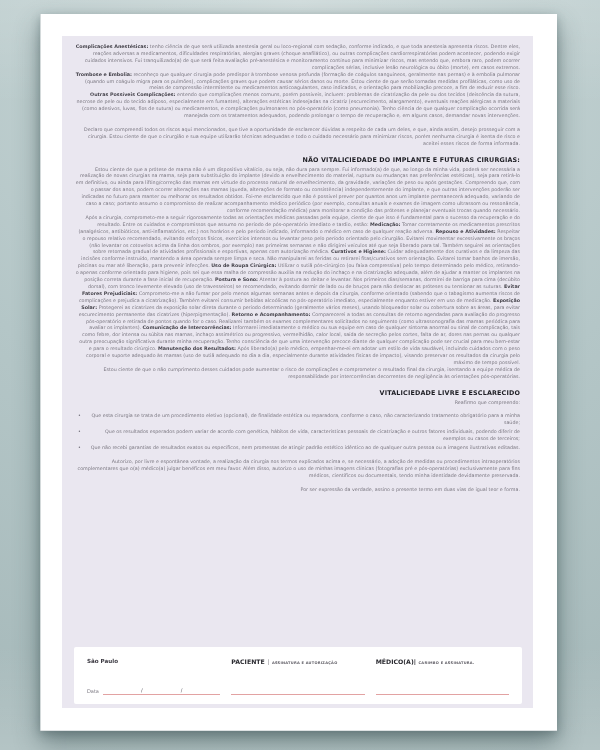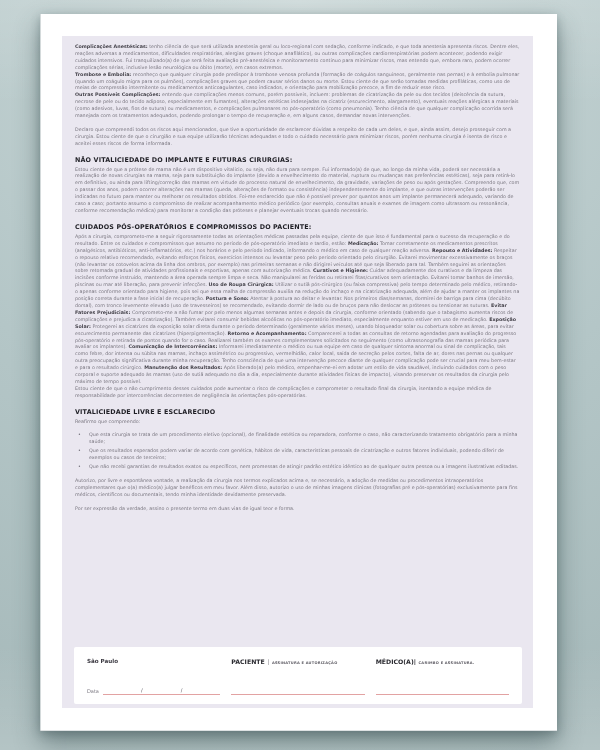--- a/index.html
+++ b/index.html
@@ -25,21 +25,21 @@
   .content{
     position:absolute;left:22px;top:22px;width:471px;height:672px;
     background:var(--content-bg,#eae7f0);
     display:flex;flex-direction:column;box-sizing:border-box;
   }
   .blocks{
     flex:1 1 auto;overflow:hidden;
     padding:8px 13px 3px 13px;
     font-size:4.8px;line-height:6.9px;
     color:var(--body-text,#7a7780);
-    text-align:left;
+    text-align:right;
   }
   .para{margin:6.9px 0 0 0;}
   .para.tight{margin:0;}
   .para b{font-weight:bold;color:var(--label-text,#46444c);}
   .doc-heading{
     margin:8px 0 3px 0;
     font-size:6.4px;line-height:8px;font-weight:bold;
     color:var(--heading-text,#1f1f25);letter-spacing:.15px;
   }
   .bullets{margin:6.9px 0 0 3px;}
@@ -75,21 +75,20 @@
   <div class="paper">
     <div class="content">
 
       <div class="blocks">
           <p class="para tight"><b>Complicações Anestésicas:</b> tenho ciência de que será utilizada anestesia geral ou loco-regional com sedação, conforme indicado, e que toda anestesia apresenta riscos. Dentre eles, reações adversas a medicamentos, dificuldades respiratórias, alergias graves (choque anafilático), ou outras complicações cardiorrespiratórias podem acontecer, podendo exigir cuidados intensivos. Fui tranquilizado(a) de que será feita avaliação pré-anestésica e monitoramento contínuo para minimizar riscos, mas entendo que, embora raro, podem ocorrer complicações sérias, inclusive lesão neurológica ou óbito (morte), em casos extremos.</p>
           <p class="para tight"><b>Trombose e Embolia:</b> reconheço que qualquer cirurgia pode predispor à trombose venosa profunda (formação de coágulos sanguíneos, geralmente nas pernas) e à embolia pulmonar (quando um coágulo migra para os pulmões), complicações graves que podem causar sérios danos ou morte. Estou ciente de que serão tomadas medidas profiláticas, como uso de meias de compressão intermitente ou medicamentos anticoagulantes, caso indicados, e orientação para mobilização precoce, a fim de reduzir esse risco.</p>
           <p class="para tight"><b>Outras Possíveis Complicações:</b> entendo que complicações menos comuns, porém possíveis, incluem: problemas de cicatrização da pele ou dos tecidos (deiscência da sutura, necrose de pele ou do tecido adiposo, especialmente em fumantes), alterações estéticas indesejadas na cicatriz (escurecimento, alargamento), eventuais reações alérgicas a materiais (como adesivos, luvas, fios de sutura) ou medicamentos, e complicações pulmonares no pós-operatório (como pneumonia). Tenho ciência de que qualquer complicação ocorrida será manejada com os tratamentos adequados, podendo prolongar o tempo de recuperação e, em alguns casos, demandar novas intervenções.</p>
           <p class="para">Declaro que compreendi todos os riscos aqui mencionados, que tive a oportunidade de esclarecer dúvidas a respeito de cada um deles, e que, ainda assim, desejo prosseguir com a cirurgia. Estou ciente de que o cirurgião e sua equipe utilizarão técnicas adequadas e todo o cuidado necessário para minimizar riscos, porém nenhuma cirurgia é isenta de risco e aceitei esses riscos de forma informada.</p>
           <div class="doc-heading">NÃO VITALICIEDADE DO IMPLANTE E FUTURAS CIRURGIAS:</div>
           <p class="para tight">Estou ciente de que a prótese de mama não é um dispositivo vitalício, ou seja, não dura para sempre. Fui informado(a) de que, ao longo da minha vida, poderá ser necessária a realização de novas cirurgias na mama, seja para substituição do implante (devido a envelhecimento do material, ruptura ou mudanças nas preferências estéticas), seja para retirá-lo em definitivo, ou ainda para lifting/correção das mamas em virtude do processo natural de envelhecimento, da gravidade, variações de peso ou após gestações. Compreendo que, com o passar dos anos, podem ocorrer alterações nas mamas (queda, alterações de formato ou consistência) independentemente do implante, e que outras intervenções poderão ser indicadas no futuro para manter ou melhorar os resultados obtidos. Foi-me esclarecido que não é possível prever por quantos anos um implante permanecerá adequado, variando de caso a caso; portanto assumo o compromisso de realizar acompanhamento médico periódico (por exemplo, consultas anuais e exames de imagem como ultrassom ou ressonância, conforme recomendação médica) para monitorar a condição das próteses e planejar eventuais trocas quando necessário.</p>
-          <div class="doc-heading">CUIDADOS PÓS-OPERATÓRIOS E COMPROMISSOS DO PACIENTE:</div>
           <p class="para tight">Após a cirurgia, comprometo-me a seguir rigorosamente todas as orientações médicas passadas pela equipe, ciente de que isso é fundamental para o sucesso da recuperação e do resultado. Entre os cuidados e compromissos que assumo no período de pós-operatório imediato e tardio, estão: <b>Medicação:</b> Tomar corretamente os medicamentos prescritos (analgésicos, antibióticos, anti-inflamatórios, etc.) nos horários e pelo período indicado, informando o médico em caso de qualquer reação adversa. <b>Repouso e Atividades:</b> Respeitar o repouso relativo recomendado, evitando esforços físicos, exercícios intensos ou levantar peso pelo período orientado pelo cirurgião. Evitarei movimentar excessivamente os braços (não levantar os cotovelos acima da linha dos ombros, por exemplo) nas primeiras semanas e não dirigirei veículos até que seja liberado para tal. Também seguirei as orientações sobre retomada gradual de atividades profissionais e esportivas, apenas com autorização médica. <b>Curativos e Higiene:</b> Cuidar adequadamente dos curativos e da limpeza das incisões conforme instruído, mantendo a área operada sempre limpa e seca. Não manipularei as feridas ou retirarei fitas/curativos sem orientação. Evitarei tomar banhos de imersão, piscinas ou mar até liberação, para prevenir infecções. <b>Uso de Roupa Cirúrgica:</b> Utilizar o sutiã pós-cirúrgico (ou faixa compressiva) pelo tempo determinado pelo médico, retirando-o apenas conforme orientado para higiene, pois sei que essa malha de compressão auxilia na redução do inchaço e na cicatrização adequada, além de ajudar a manter os implantes na posição correta durante a fase inicial de recuperação. <b>Postura e Sono:</b> Atentar à postura ao deitar e levantar. Nos primeiros dias/semanas, dormirei de barriga para cima (decúbito dorsal), com tronco levemente elevado (uso de travesseiros) se recomendado, evitando dormir de lado ou de bruços para não deslocar as próteses ou tensionar as suturas. <b>Evitar Fatores Prejudiciais:</b> Comprometo-me a não fumar por pelo menos algumas semanas antes e depois da cirurgia, conforme orientado (sabendo que o tabagismo aumenta riscos de complicações e prejudica a cicatrização). Também evitarei consumir bebidas alcoólicas no pós-operatório imediato, especialmente enquanto estiver em uso de medicação. <b>Exposição Solar:</b> Protegerei as cicatrizes da exposição solar direta durante o período determinado (geralmente vários meses), usando bloqueador solar ou cobertura sobre as áreas, para evitar escurecimento permanente das cicatrizes (hiperpigmentação). <b>Retorno e Acompanhamento:</b> Comparecerei a todas as consultas de retorno agendadas para avaliação do progresso pós-operatório e retirada de pontos quando for o caso. Realizarei também os exames complementares solicitados no seguimento (como ultrassonografia das mamas periódica para avaliar os implantes). <b>Comunicação de Intercorrências:</b> Informarei imediatamente o médico ou sua equipe em caso de qualquer sintoma anormal ou sinal de complicação, tais como febre, dor intensa ou súbita nas mamas, inchaço assimétrico ou progressivo, vermelhidão, calor local, saída de secreção pelos cortes, falta de ar, dores nas pernas ou qualquer outra preocupação significativa durante minha recuperação. Tenho consciência de que uma intervenção precoce diante de qualquer complicação pode ser crucial para meu bem-estar e para o resultado cirúrgico. <b>Manutenção dos Resultados:</b> Após liberado(a) pelo médico, empenhar-me-ei em adotar um estilo de vida saudável, incluindo cuidados com o peso corporal e suporte adequado às mamas (uso de sutiã adequado no dia a dia, especialmente durante atividades físicas de impacto), visando preservar os resultados da cirurgia pelo máximo de tempo possível.</p>
           <p class="para tight">Estou ciente de que o não cumprimento desses cuidados pode aumentar o risco de complicações e comprometer o resultado final da cirurgia, isentando a equipe médica de responsabilidade por intercorrências decorrentes de negligência às orientações pós-operatórias.</p>
           <div class="doc-heading">VITALICIEDADE LIVRE E ESCLARECIDO</div>
           <p class="para tight">Reafirmo que compreendo:</p>
           <div class="bullets">
             <div class="bullet-item"><span class="dot">•</span><span class="bullet-text">Que esta cirurgia se trata de um procedimento eletivo (opcional), de finalidade estética ou reparadora, conforme o caso, não caracterizando tratamento obrigatório para a minha saúde;</span></div>
             <div class="bullet-item"><span class="dot">•</span><span class="bullet-text">Que os resultados esperados podem variar de acordo com genética, hábitos de vida, características pessoais de cicatrização e outros fatores individuais, podendo diferir de exemplos ou casos de terceiros;</span></div>
             <div class="bullet-item"><span class="dot">•</span><span class="bullet-text">Que não recebi garantias de resultados exatos ou específicos, nem promessas de atingir padrão estético idêntico ao de qualquer outra pessoa ou a imagens ilustrativas editadas.</span></div>
           </div>
           <p class="para">Autorizo, por livre e espontânea vontade, a realização da cirurgia nos termos explicados acima e, se necessário, a adoção de medidas ou procedimentos intraoperatórios complementares que o(a) médico(a) julgar benéficos em meu favor. Além disso, autorizo o uso de minhas imagens clínicas (fotografias pré e pós-operatórias) exclusivamente para fins médicos, científicos ou documentais, tendo minha identidade devidamente preservada.</p>

